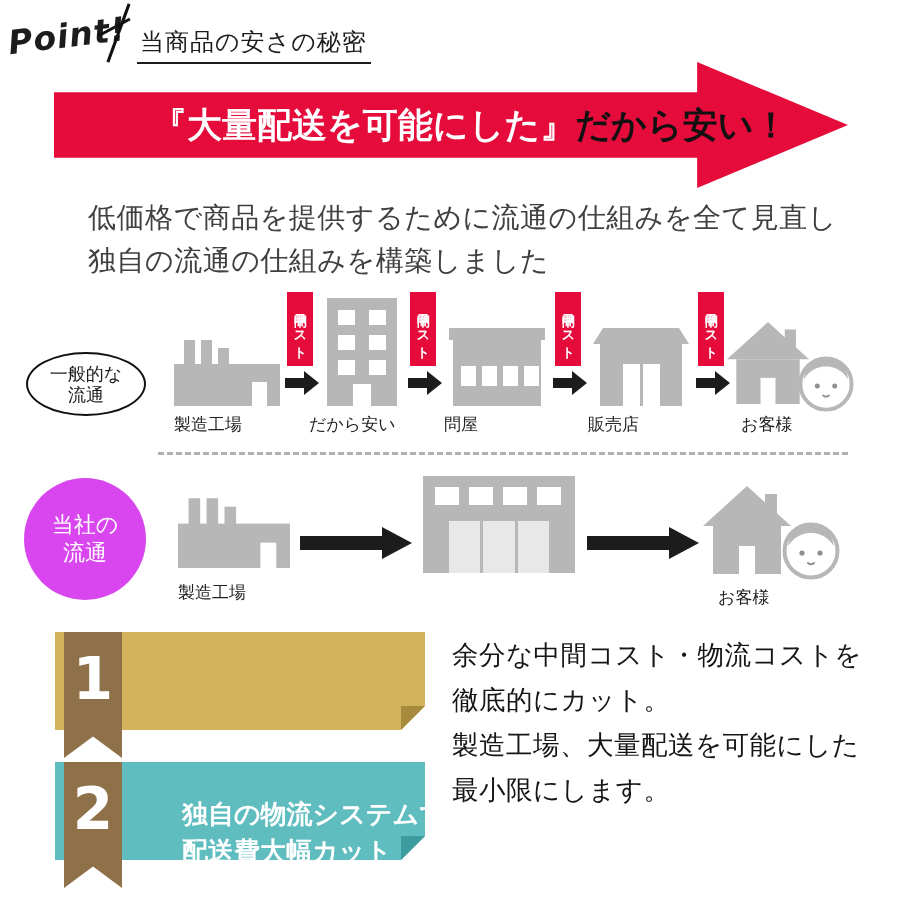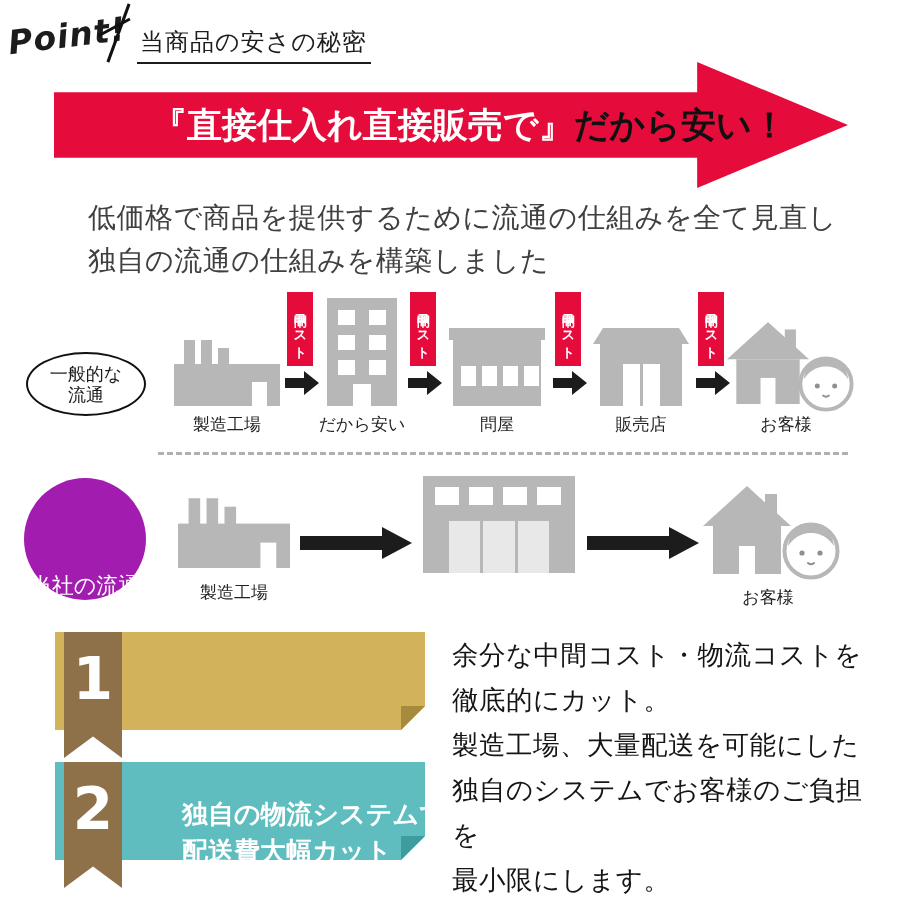--- a/index.html
+++ b/index.html
@@ -27,38 +27,38 @@
   
   .gen-badge{left:26px;top:352px;width:116px;height:60px;border:2.5px solid #111;border-radius:50%;
              display:flex;flex-direction:column;align-items:center;justify-content:center;
              font-size:18px;line-height:21px;background:#fff;text-align:center;}
   .gf-factory{left:174px;top:336px;width:106px;height:70px;}
   .gf-office{left:327px;top:298px;width:70px;height:108px;}
   .gf-tonya{left:449px;top:328px;width:96px;height:78px;}
   .gf-store{left:593px;top:328px;width:96px;height:78px;}
   .gf-house{left:727px;top:320px;width:82px;height:86px;}
   .gf-face{left:797px;top:354px;width:58px;height:58px;}
-  .flow-label{position:absolute;font-size:17px;color:#222;text-align:center;}
+  .flow-label{position:absolute;font-size:17px;color:#222;}
   .gf-l1{left:174px;top:413px;width:106px;}
   .gf-l2{left:309px;top:413px;width:106px;}
   .gf-l3{left:444px;top:413px;width:106px;}
   .gf-l4{left:588px;top:413px;width:106px;}
   .gf-l5{left:741px;top:413px;width:90px;}
   .cost-tag{position:absolute;width:26px;height:74px;background:#e50c3c;color:#fff;
             writing-mode:vertical-rl;font-size:13px;font-weight:700;letter-spacing:1px;
             display:flex;align-items:center;justify-content:center;}
   .ct1{left:287px;top:292px;} .ct2{left:410px;top:292px;} .ct3{left:555px;top:292px;} .ct4{left:698px;top:292px;}
   .sarrow{position:absolute;width:34px;height:26px;}
   .sa1{left:285px;top:370px;} .sa2{left:408px;top:370px;} .sa3{left:553px;top:370px;} .sa4{left:696px;top:370px;}
 
   .dash-sep{left:158px;top:452px;width:690px;height:0;border-top:3px dashed #b0b0b0;}
 
   
-  .our-badge{left:24px;top:478px;width:122px;height:122px;background:#a21caf;border-radius:50%;color:#fff;
-             display:flex;flex-direction:row;align-items:flex-end;justify-content:center;
+  .our-badge{left:24px;top:478px;width:122px;height:122px;background:#d946ef;border-radius:50%;color:#fff;
+             display:flex;flex-direction:column;align-items:center;justify-content:center;
              font-size:22px;line-height:28px;text-align:center;}
   .of-factory{left:178px;top:490px;width:112px;height:82px;}
   .of-arrow1{left:300px;top:525px;width:112px;height:36px;}
   .of-warehouse{left:423px;top:476px;width:152px;height:97px;}
   .of-arrow2{left:587px;top:525px;width:112px;height:36px;}
   .of-house{left:703px;top:486px;width:88px;height:88px;}
   .of-face{left:781px;top:520px;width:60px;height:60px;}
   .of-l1{left:178px;top:581px;width:112px;}
   .of-l2{left:423px;top:584px;width:152px;}
   .of-l3{left:718px;top:586px;width:100px;}
@@ -85,21 +85,21 @@
 
 <div class="page">
 
   <div class="abs point-logo">Point!</div>
   <div class="abs slash-a"></div>
   <div class="abs slash-b"></div>
   <div class="abs header-title">当商品の安さの秘密</div>
   <div class="abs header-underline"></div>
 
   <div class="abs banner">
-    <span class="banner-hl">『直接仕入れ直接販売で』</span>
+    <span class="banner-hl">『大量配送を可能にした』</span>
     <span class="banner-sfx">だから安い！</span>
   </div>
 
   <div class="abs intro">
     <div>低価格で商品を提供するために流通の仕組みを全て見直し</div>
     <div>独自の流通の仕組みを構築しました</div>
   </div>
 
   <div class="abs gen-badge">
     <span>一般的な</span>
@@ -243,17 +243,16 @@
   </div>
   <div class="ptext ptext2">
     <div>独自の物流システムで</div>
     <div>配送費大幅カット</div>
   </div>
 
   <div class="abs desc">
     <div>余分な中間コスト・物流コストを</div>
     <div>徹底的にカット。</div>
     <div>製造工場、大量配送を可能にした</div>
-    <div>独自のシステムでお客様のご負担を</div>
     <div>最小限にします。</div>
   </div>
 
 </div>
 
 </body></html>

